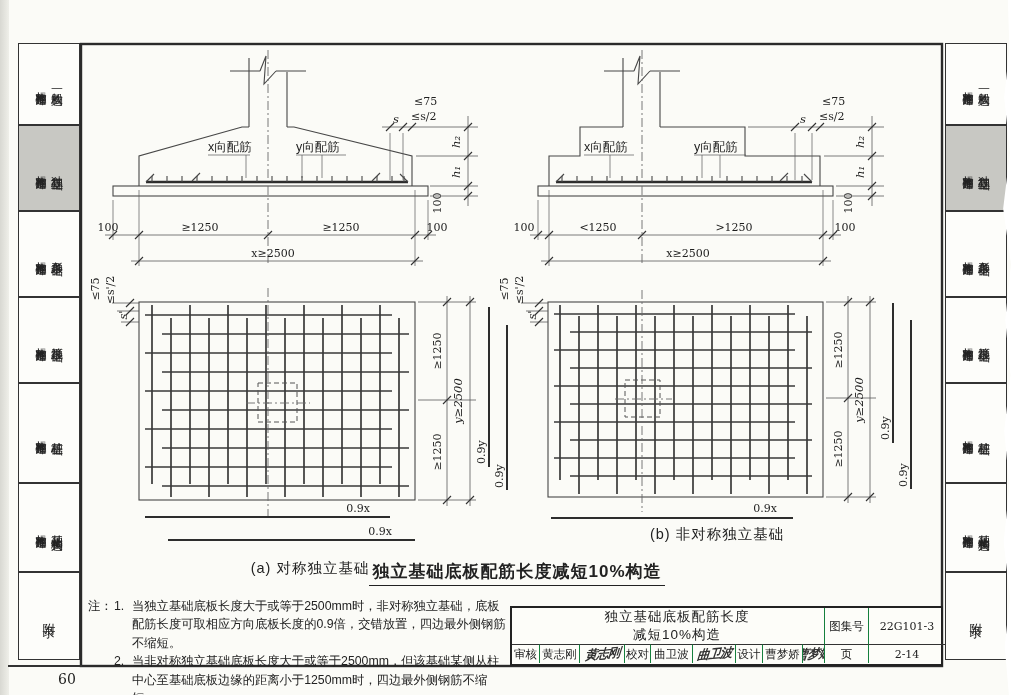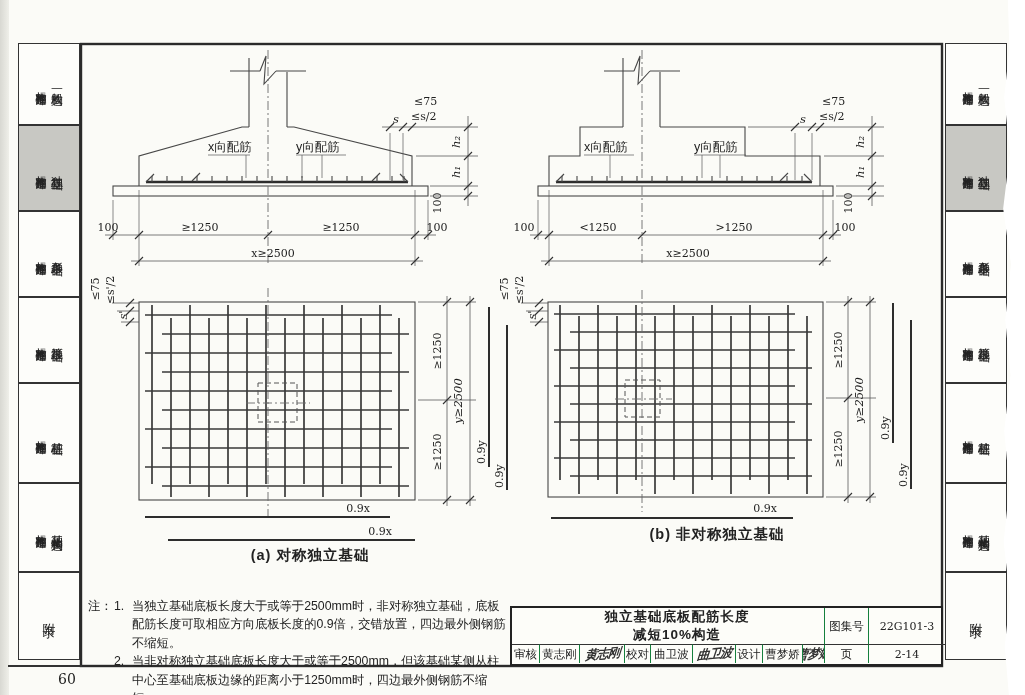--- a/index.html
+++ b/index.html
@@ -10,40 +10,40 @@
   .drawing-svg{position:absolute;left:0;top:0;}
   
   .tab{position:absolute;width:62px;border:1px solid #333;background:#fdfdfa;
        display:flex;justify-content:center;align-items:center;gap:5px;box-sizing:border-box;}
   .tab.active{background:#c8c8c3;}
   .vt{writing-mode:vertical-rl;text-orientation:upright;line-height:1;}
   .tab .sub{font-size:11px;letter-spacing:0.5px;}
   .tab .cat{font-size:12px;letter-spacing:1px;font-weight:500;}
   .tab.appendix .cat{font-size:13px;letter-spacing:3px;}
   
-  .caption{position:absolute;font-size:14.5px;font-weight:bold;text-align:center;letter-spacing:1px;}
+  .caption{position:absolute;font-size:14.5px;font-weight:normal;text-align:center;letter-spacing:1px;}
   .main-title{position:absolute;left:332px;top:560px;width:370px;text-align:center;}
   .main-title span{display:inline-block;font-size:17px;font-weight:bold;letter-spacing:1px;
        border-bottom:1.6px solid #222;padding:0 3px 2px 3px;}
   
   .notes{position:absolute;left:88px;top:597px;width:420px;font-size:12.3px;line-height:1.5;display:flex;}
   .notes-label{flex:0 0 26px;}
   .note{display:flex;}
   .note .no{flex:0 0 18px;}
   .note .txt{flex:1;}
   
   .tb{position:absolute;left:510px;top:606px;width:433px;height:60px;box-sizing:border-box;
       display:grid;border:2px solid #222;background:#fdfdf9;
       grid-template-columns:27px 40px 45px 26px 42px 43px 27px 40px 22px 44px 77px;
       grid-template-rows:36px 19px;}
   .tb>div{border-left:1px solid #15803d;border-top:1px solid #333;display:flex;
       align-items:center;justify-content:center;overflow:hidden;font-size:11.5px;}
   .tb>div.nl{border-left:none;}
   .tb>div.nt{border-top:none;}
-  .tb .tb-title{grid-column:1/span 9;flex-direction:column;font-size:13.5px;font-weight:bold;
+  .tb .tb-title{grid-column:1/span 9;flex-direction:column;font-size:13.5px;font-weight:normal;
       line-height:1.3;letter-spacing:1px;padding-left:18px;}
   .tb .big{font-size:11px;font-family:"DejaVu Serif",serif;}
   .tb .sig{font-style:italic;font-size:12.5px;font-weight:600;color:#333;
       transform:rotate(-5deg) skewX(-10deg);letter-spacing:-1px;white-space:nowrap;}
   
   .page-no{position:absolute;left:58px;top:671px;font-size:14px;font-family:"DejaVu Serif",serif;}
   .margin-line{position:absolute;left:8px;top:665px;width:74px;height:2px;background:#333;}
   .torn{position:absolute;right:0;top:0;width:26px;height:695px;background:#ffffff;
       clip-path:polygon(34% 0,100% 0,100% 100%,38% 100%,22% 93%,42% 86%,18% 78%,40% 70%,
       20% 62%,44% 54%,24% 46%,46% 38%,16% 30%,42% 22%,20% 14%,40% 7%);}
@@ -238,22 +238,25 @@
     </div>
     <div class="tab" style="left:945px;top:483px;height:89px;">
       <span class="vt sub">标准构造详图</span>
       <span class="vt cat">基础相关构造</span>
     </div>
     <div class="tab appendix" style="left:945px;top:572px;height:88px;">
       <span class="vt cat">附录</span>
     </div>
   </nav>
 
-  <div class="caption" style="left:210px;top:546px;width:200px;">(a) 对称独立基础</div>
+  <div class="caption" style="left:210px;top:559px;width:200px;">(a) 对称独立基础</div>
   <div class="caption" style="left:617px;top:525px;width:200px;">(b) 非对称独立基础</div>
+  <div class="main-title">
+    <span>独立基础底板配筋长度减短10%构造</span>
+  </div>
 
   <div class="notes">
     <span class="notes-label">注：</span>
     <div class="notes-items">
       <div class="note">
         <span class="no">1.</span>
         <span class="txt">当独立基础底板长度大于或等于2500mm时，非对称独立基础，底板配筋长度可取相应方向底板长度的0.9倍，交错放置，四边最外侧钢筋不缩短。</span>
       </div>
       <div class="note">
         <span class="no">2.</span>

